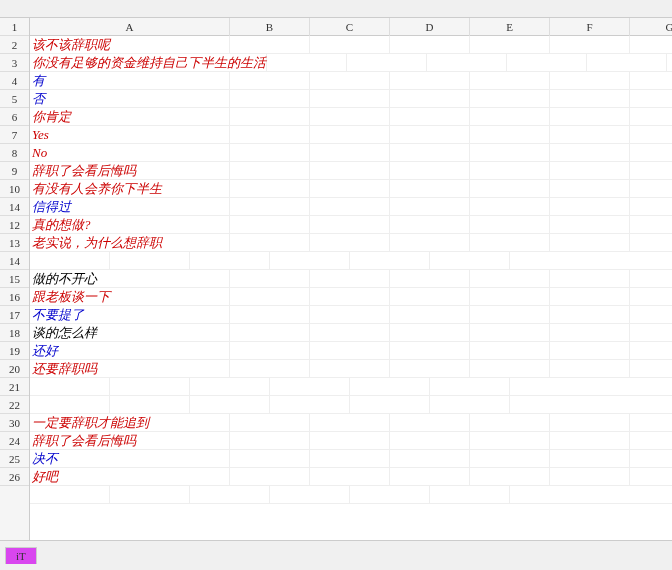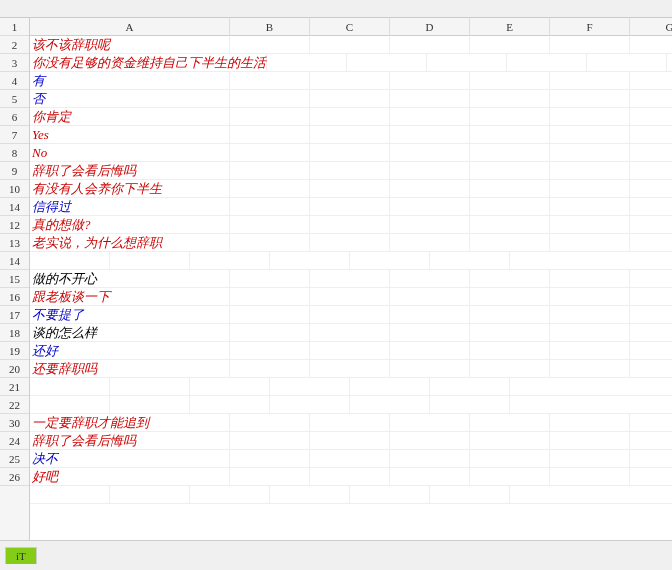--- a/index.html
+++ b/index.html
@@ -116,21 +116,21 @@
       background: #f0f0f0;
       border-top: 1px solid #ccc;
       display: flex;
       align-items: center;
       padding: 0 5px;
       font-size: 11px;
       color: #333;
     }
     .sheet-tab {
       padding: 2px 10px;
-      background: #84cc16;
+      background: #d946ef;
       border: 1px solid #ccc;
       border-bottom: none;
       font-size: 11px;
       margin-right: 2px;
       cursor: pointer;
     }
   </style>
 </head>
 <body>
 

